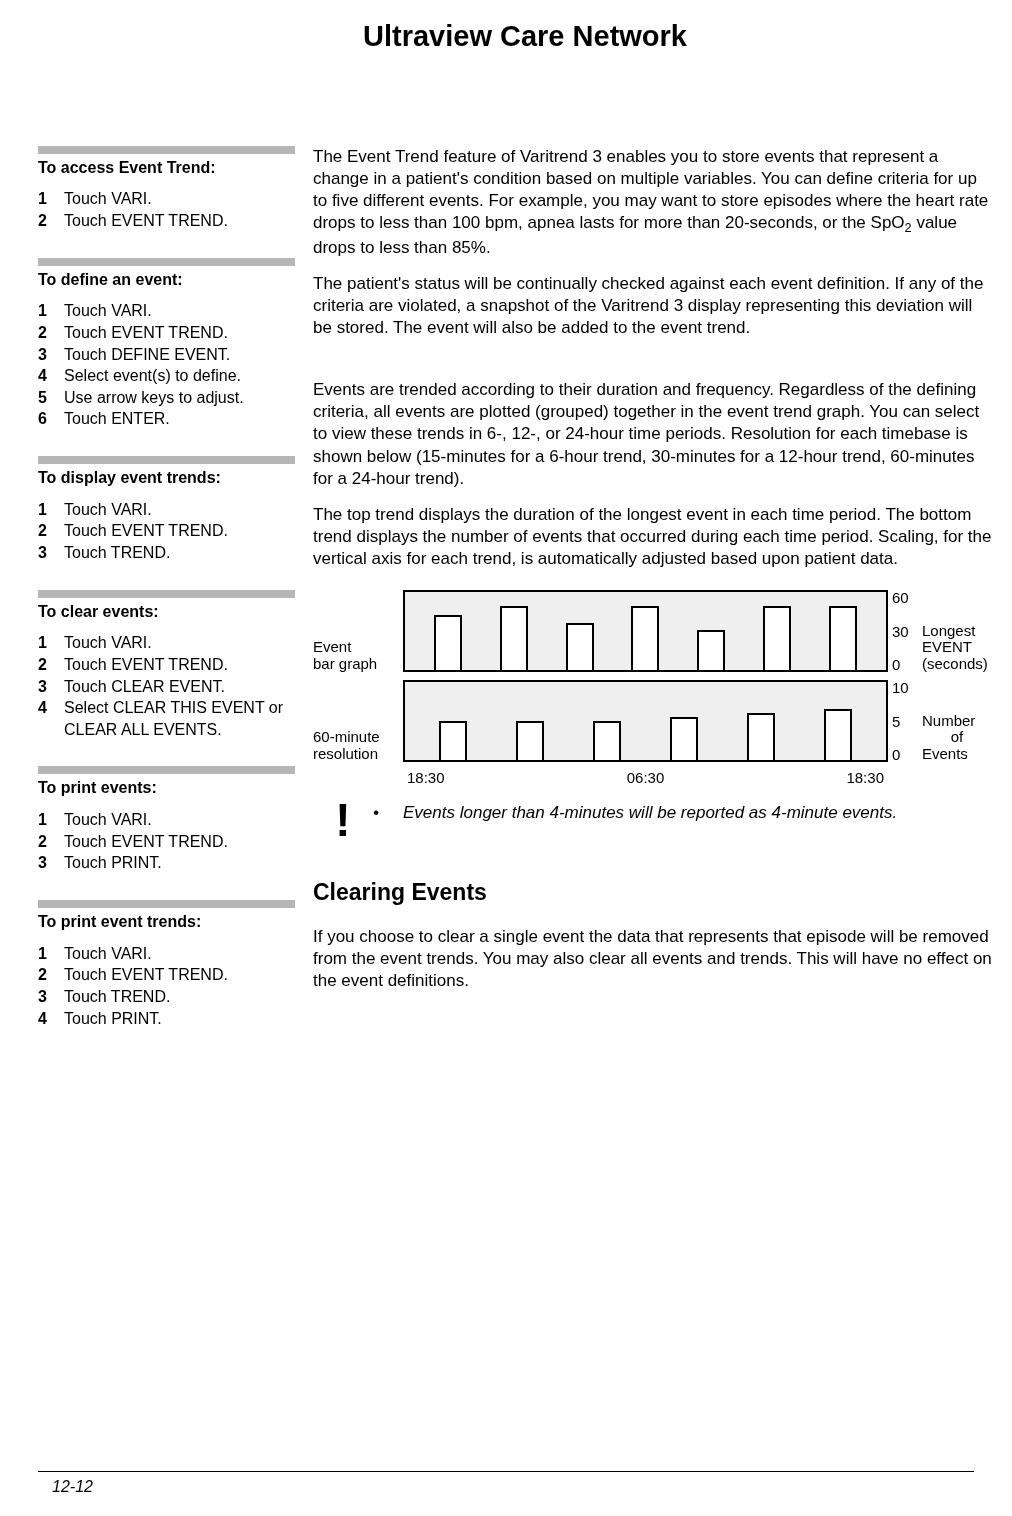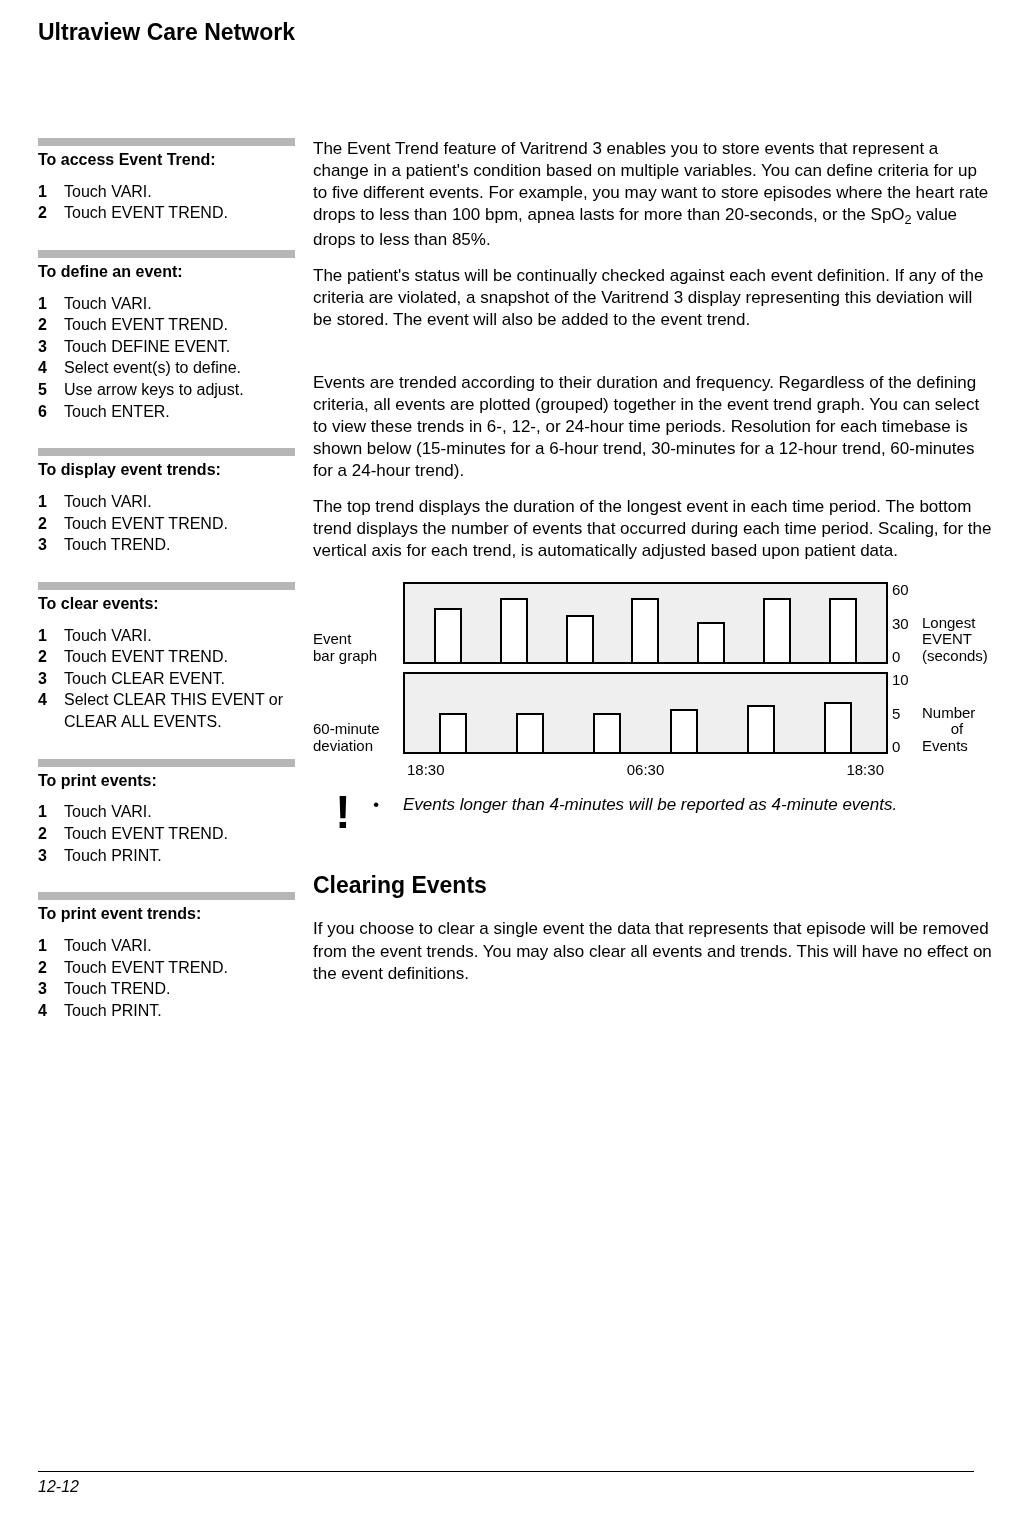--- a/index.html
+++ b/index.html
@@ -7,23 +7,24 @@
     width: 1012px;
     height: 1516px;
     font-family: Arial, Helvetica, sans-serif;
     color: #000;
     background: #fff;
     position: relative;
     font-size: 17px;
     line-height: 1.3;
   }
   .page-title {
-    font-size: 23px;
+    font-size: 29px;
     font-weight: bold;
     padding: 18px 0 0 38px;
+    text-align: center;
   }
   .columns {
     display: flex;
     padding: 90px 20px 0 38px;
   }
   .sidebar {
     width: 275px;
     flex-shrink: 0;
     padding-right: 18px;
   }
@@ -129,21 +130,21 @@
   .note-bullet { width: 30px; flex-shrink:0; font-style: italic; }
   .note-text { flex: 1; font-style: italic; }
   .footer-line {
     position: absolute;
     left: 38px; right: 38px;
     bottom: 44px;
     border-top: 1.5px solid #000;
   }
   .footer-num {
     position: absolute;
-    left: 38px;
+    left: 52px;
     bottom: 18px;
     font-style: italic;
     font-size: 16px;
   }
   sub { font-size: 0.75em; vertical-align: sub; }
 </style>
 </head>
 <body>
 
 <div class="page-title">Ultraview Care Network</div>
@@ -315,21 +316,21 @@
         <div class="chart-right">
           <div>Longest</div>
           <div>EVENT</div>
           <div>(seconds)</div>
         </div>
       </div>
 
       <div class="chart-row">
         <div class="chart-left">
           <div>60-minute</div>
-          <div>deviation</div>
+          <div>resolution</div>
         </div>
         <div class="chart-area">
           <div class="bar" style="height:50%"></div>
           <div class="bar" style="height:50%"></div>
           <div class="bar" style="height:50%"></div>
           <div class="bar" style="height:55%"></div>
           <div class="bar" style="height:60%"></div>
           <div class="bar" style="height:65%"></div>
         </div>
         <div class="chart-ticks">

